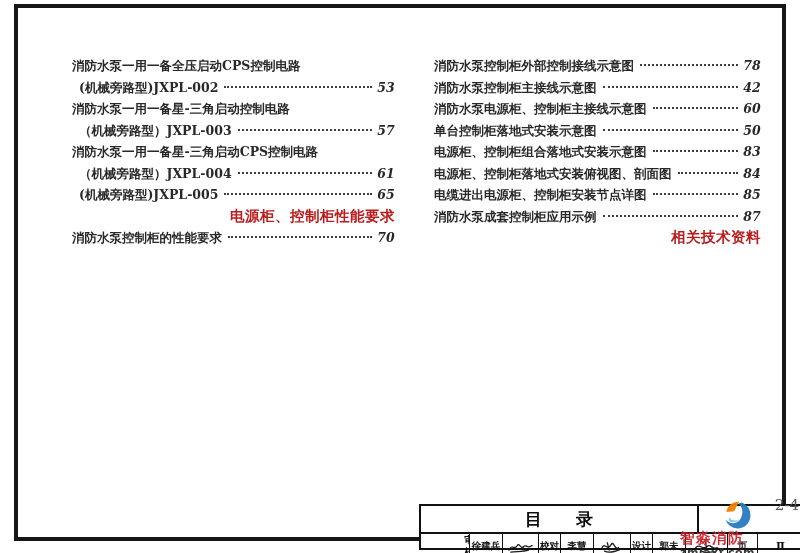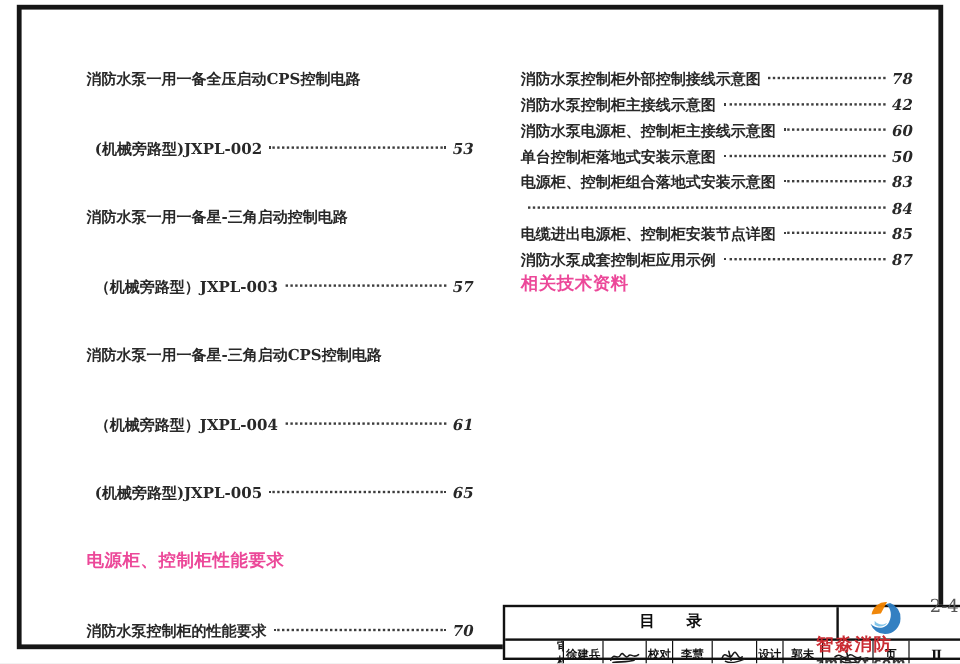--- a/index.html
+++ b/index.html
@@ -3,37 +3,37 @@
 <meta charset="utf-8">
 <style>
   * { margin:0; padding:0; box-sizing:border-box; }
   html,body { background:#e8e8e8; }
   body { font-family:"DejaVu Sans", sans-serif; }
   .page { position:relative; width:800px; height:553px; background:#ffffff; overflow:hidden; }
   .frame { position:absolute; left:14px; top:4px; width:772px; height:537px; border:4px solid #161616; background:#fff; }
 
   
   .col { position:absolute; display:flex; flex-direction:column; }
-  .col-left  { left:54px;  top:47px; width:323px;gap:36px; }
+  .col-left  { left:54px;  top:47px; width:323px; }
   .col-right { left:416px; top:47px; width:327px; }
   .row { display:flex; align-items:baseline; height:21.5px; line-height:21.5px;
          font-family:"DejaVu Serif","DejaVu Sans",serif; font-weight:bold;
          font-size:12.5px; color:#282828; white-space:nowrap; }
   .row .sub { padding-left:7px; }
   .dots { flex:1; border-bottom:2px dotted #3d3d3d; margin:0 5px 0 6px; transform:translateY(-4px); min-width:12px; }
   .pg { min-width:18px; text-align:center; font-family:"DejaVu Serif",serif;font-style:italic; }
   .hdr { height:21.5px; line-height:21.5px; font-family:"DejaVu Sans",sans-serif;
-         font-weight:bold; font-size:14.5px; color:#ec4899; letter-spacing:0.5px; }
+         font-weight:bold; font-size:14.5px; color:#b91c1c; letter-spacing:0.5px;text-align:right; }
 
   
   .tb { position:absolute; left:401px; top:496px; width:386px; height:46px;
         border:2px solid #111; background:#fff; display:flex; flex-direction:column; }
   .tb-r1 { display:flex; height:28px; border-bottom:2px solid #111; }
   .tb-title { width:278px; border-right:2px solid #111; text-align:center;
-              font-weight:bold; font-size:13px; line-height:26px; color:#0d0d0d; }
+              font-weight:bold; font-size:17px; line-height:26px; color:#0d0d0d; }
   .tb-atlas { flex:1; position:relative; }
   .frag { position:absolute; right:4px; bottom:18px; font-size:15px; color:#555;
           font-family:"DejaVu Serif",serif; }
   .tb-r2 { display:flex; flex:1; font-family:"DejaVu Serif",serif; font-weight:bold;
            font-size:9.5px; color:#111; text-align:center; }
   .tb-r2 .c { border-right:1.5px solid #111; line-height:12px; overflow:hidden;
               display:flex; align-items:center; justify-content:center; }
   .c-lbl { width:22px;padding-left:48px; } .c-name { width:33px; } .c-sig { width:36px; }
   .c-lbl2 { width:22px; } .c-name2 { width:33px; } .c-sig2 { width:37px; }
   .c-lbl3 { width:22px; } .c-name3 { width:33px; } .c-sig3 { width:42px; }
@@ -117,20 +117,21 @@
           <span>单台控制柜落地式安装示意图</span>
           <span class="dots"></span>
           <span class="pg">50</span>
         </div>
       <div class="row">
           <span>电源柜、控制柜组合落地式安装示意图</span>
           <span class="dots"></span>
           <span class="pg">83</span>
         </div>
       <div class="row">
+          <span>电源柜、控制柜落地式安装俯视图、剖面图</span>
           <span class="dots"></span>
           <span class="pg">84</span>
         </div>
       <div class="row">
           <span>电缆进出电源柜、控制柜安装节点详图</span>
           <span class="dots"></span>
           <span class="pg">85</span>
         </div>
       <div class="row">
           <span>消防水泵成套控制柜应用示例</span>

